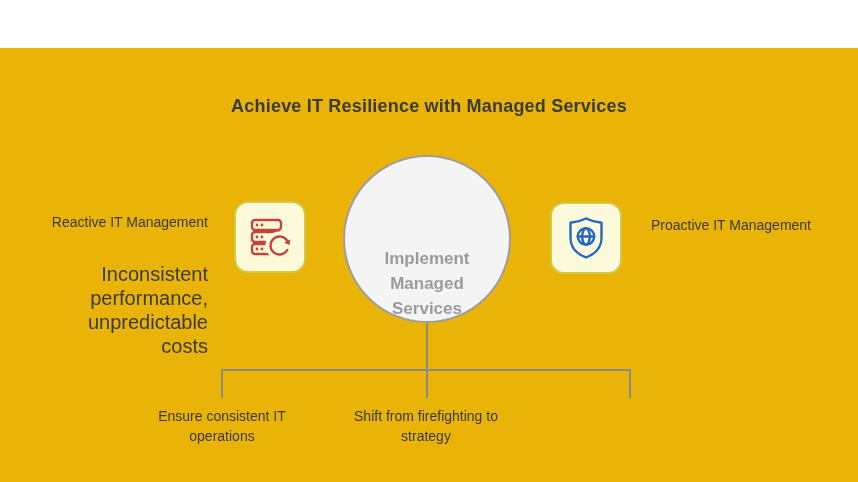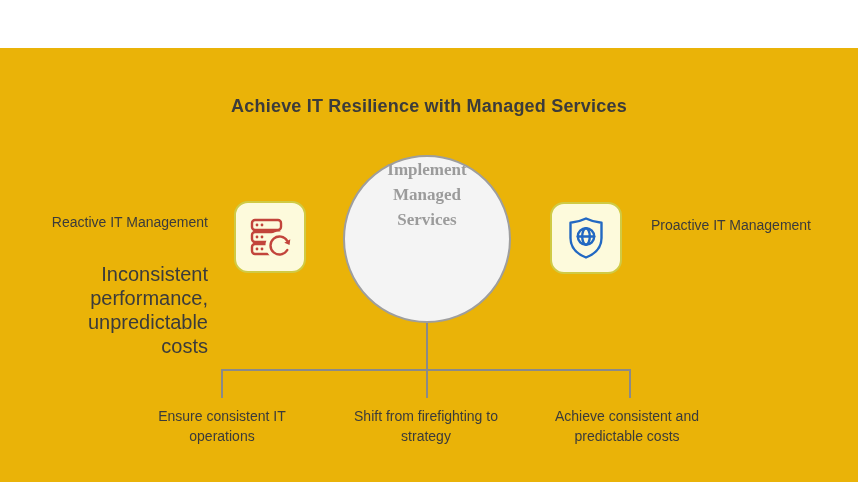--- a/index.html
+++ b/index.html
@@ -49,21 +49,21 @@
   .proactive-stroke { stroke: var(--proactive-icon, #2268c2); fill: none; stroke-width: 2.4; stroke-linecap: round; stroke-linejoin: round; }
 
   
   .circle {
     position: absolute;
     left: 343px; top: 107px;
     width: 164px; height: 164px;
     border-radius: 50%;
     background: var(--circle-bg, #f4f4f4);
     border: 2px solid var(--circle-border, #9e9e9e);
-    display: flex; align-items: flex-start; justify-content: center; font-family: Liberation Serif, serif;
+    display: flex; align-items: flex-end; justify-content: center;
   }
   .circle-label {
     width: 120px;
     text-align: center;
     font-size: 17px;
     font-weight: bold;
     line-height: 25px;
     color: var(--muted-text, #9b9b9b);
   }
 
@@ -134,15 +134,14 @@
     <div class="side-heading">Proactive IT Management</div>
   </div>
 
   <div class="line v-center"></div>
   <div class="line h-main"></div>
   <div class="line v-left"></div>
   <div class="line v-right"></div>
 
   <div class="outcome o1">Ensure consistent IT operations</div>
   <div class="outcome o2">Shift from firefighting to strategy</div>
-  <div class="outcome o3">Achieve consistent and predictable costs</div>
 
 </div>
 
 </body></html>

